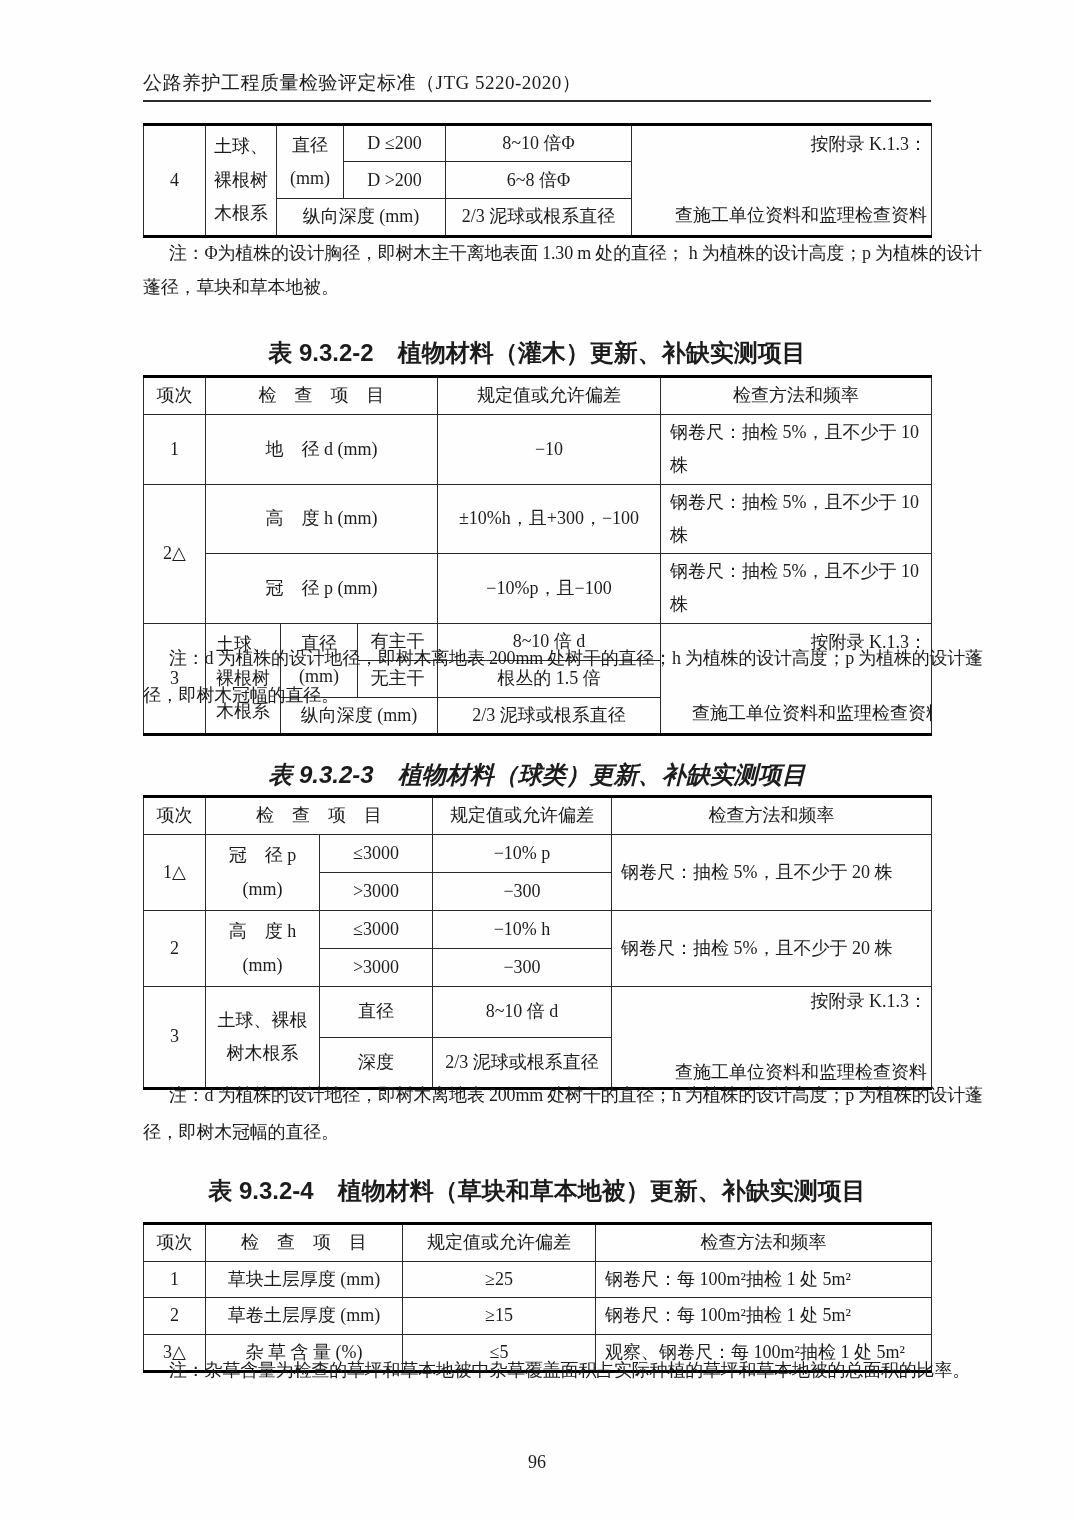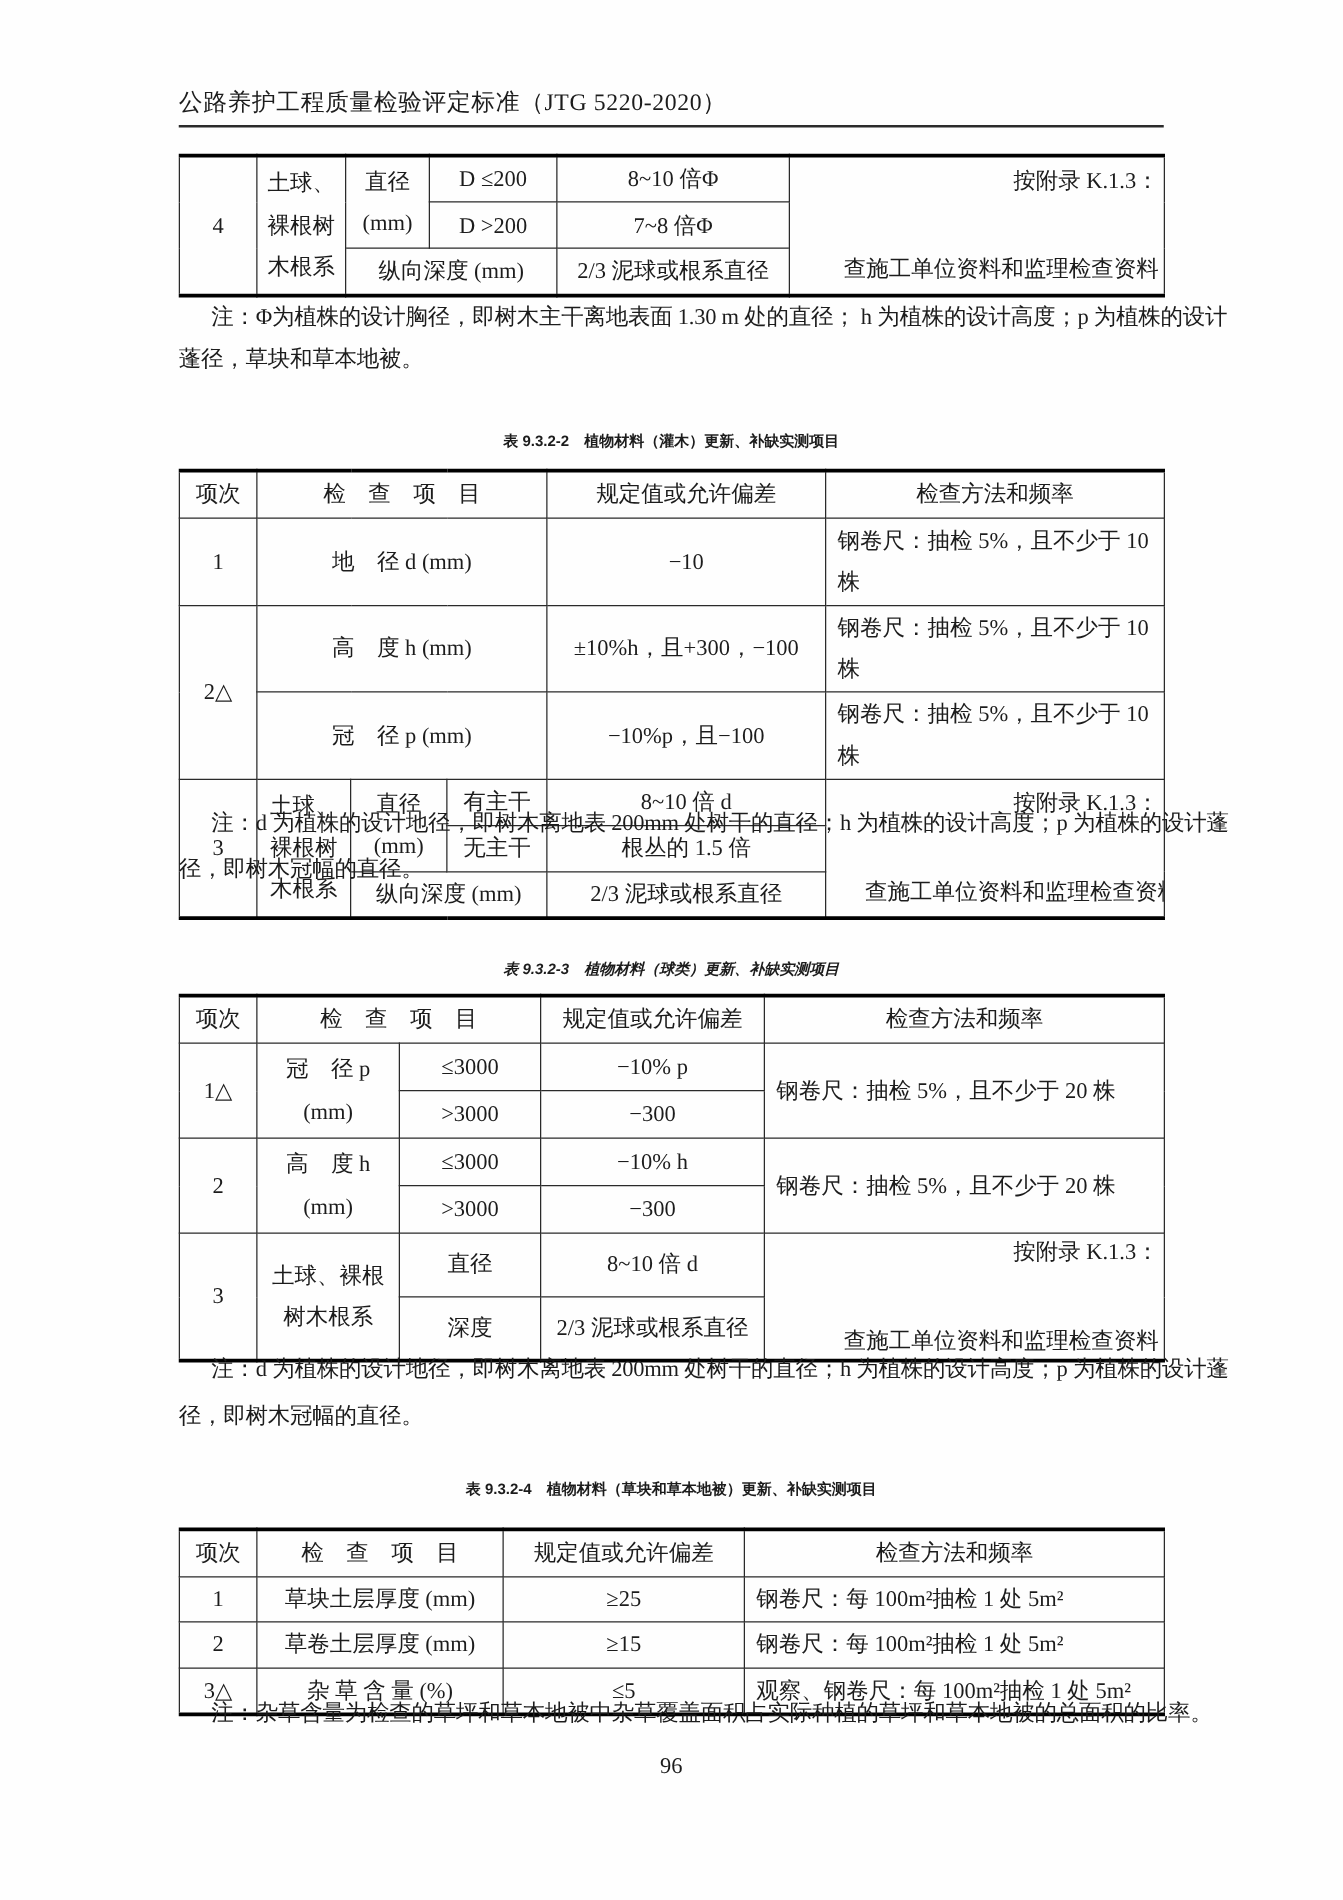--- a/index.html
+++ b/index.html
@@ -22,39 +22,39 @@
   .tbl td, .tbl th {
     border:1px solid #2a2a2a; text-align:center; vertical-align:middle;
     font-weight:normal; padding:1px 4px; line-height:1.85; overflow:hidden;
   }
   .tbl .left { text-align:left; padding-left:9px; }
   .mline1, .mline2 { display:block; line-height:1.5; text-align:right; white-space:nowrap; }
   .mline2 { padding-left:22px;margin-top:44px; }
 
   .tbl-title {
     font-family:"Liberation Sans","DejaVu Sans",sans-serif; font-weight:bold;
-    font-size:12px; line-height:24px; text-align:center; white-space:nowrap;
+    font-size:24px; line-height:24px; text-align:center; white-space:nowrap;
   }
 
   .note { font-size:18px; line-height:37px; letter-spacing:-0.2px; }
   .note .nline { white-space:nowrap; }
   .note .indent { text-indent:26px; }
 
   #tableA  { top:123px; } #tableA tr  { height:37px; }
   #note1   { top:236px; line-height:34px; }
   #title2  { top:341px; }
   #table2  { top:375px; } #table2 tr  { height:37px; } #table2 tr.hrow { height:38px; }
   #note2   { top:640px; }
   #title3  { top:763px;font-style:italic; }
   #table3  { top:795px; } #table3 tr  { height:38px; }
   #note3   { top:1077px; }
   #title4  { top:1179px; }
   #table4  { top:1222px; } #table4 tr { height:34px; } #table4 tr.hrow { height:38px; }
   #note4   { top:1351px; line-height:38px; }
-  .pageno  { top:1400px; text-align:center; font-size:18px; line-height:24px; }
+  .pageno  { top:1450px; text-align:center; font-size:18px; line-height:24px; }
 </style>
 </head>
 <body>
 
 <div class="page">
 
   <div class="abs hdr-title">公路养护工程质量检验评定标准（JTG 5220-2020）</div>
   <div class="abs hdr-rule"></div>
 
   <table class="abs tbl" id="tableA">
@@ -73,21 +73,21 @@
       <td rowspan="2">直径 (mm)</td>
       <td>D ≤200</td>
       <td>8~10 倍Φ</td>
       <td rowspan="3" class="left">
         <span class="mline1">按附录 K.1.3：</span>
         <span class="mline2">查施工单位资料和监理检查资料</span>
       </td>
     </tr>
     <tr>
       <td>D &gt;200</td>
-      <td>7~8 倍Φ</td>
+      <td>6~8 倍Φ</td>
     </tr>
     <tr>
       <td colspan="2">纵向深度 (mm)</td>
       <td>2/3 泥球或根系直径</td>
     </tr>
   </tbody>
     </table>
 
   <div class="abs note" id="note1">
     <div class="nline indent">注：Φ为植株的设计胸径，即树木主干离地表面 1.30 m 处的直径； h 为植株的设计高度；p 为植株的设计</div>

